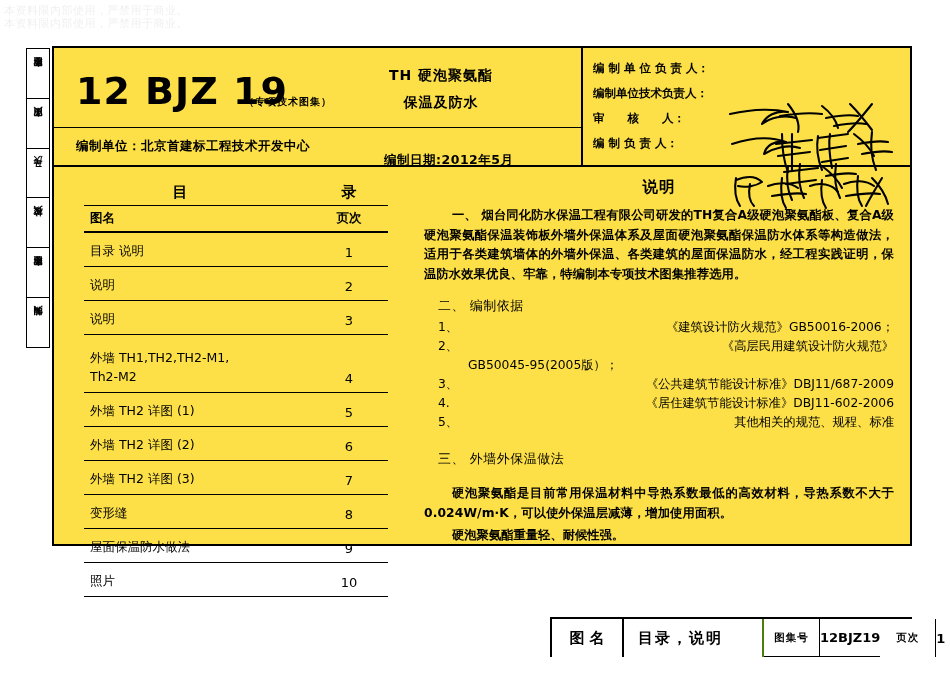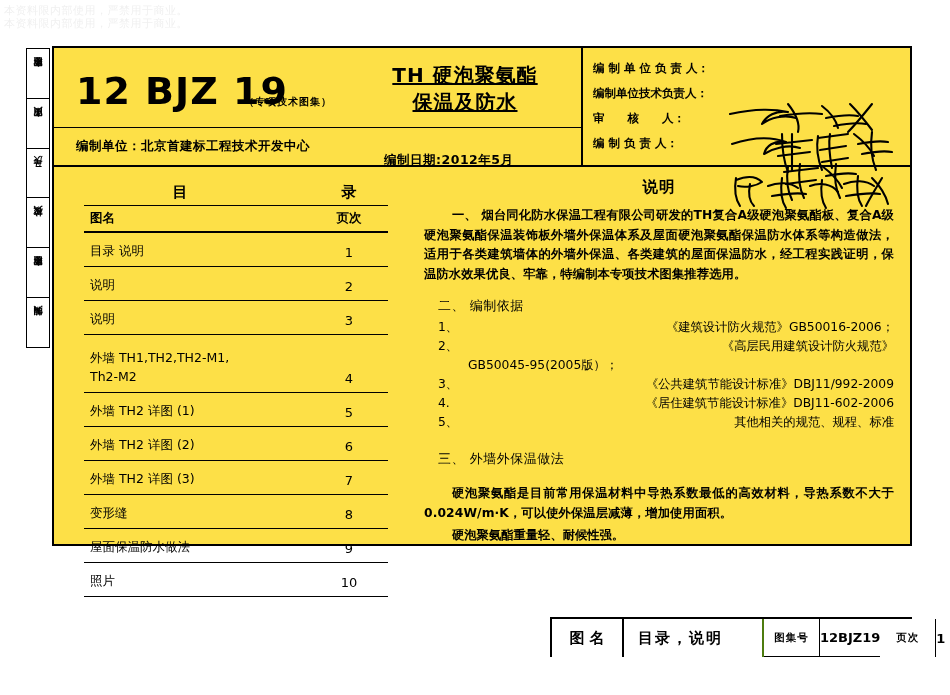--- a/index.html
+++ b/index.html
@@ -27,22 +27,22 @@
 
   
   #header{position:relative;height:119px;border-bottom:2.5px solid #000;
     box-sizing:border-box;}
   #hdr-left{position:absolute;left:0;top:0;width:529px;height:100%;
     border-right:2px solid #000;box-sizing:border-box;}
   #code{position:absolute;left:22px;top:21px;font-size:38px;font-weight:bold;
     letter-spacing:1px;font-family:"DejaVu Sans","Liberation Sans",sans-serif;}
   #code-sub{position:absolute;left:190px;top:47px;font-size:10px;font-weight:bold;
     letter-spacing:1px;}
-  #doc-title{position:absolute;left:296px;top:14px;width:230px;text-align:center;
-    font-size:20px;font-weight:bold;line-height:27px;letter-spacing:1px;text-decoration:underline;}
+  #doc-title{position:absolute;left:272px;top:14px;width:230px;text-align:center;
+    font-size:14px;font-weight:bold;line-height:27px;letter-spacing:1px;}
   #hdr-bottomrow{position:absolute;left:0;bottom:0;width:100%;height:38px;
     border-top:1.5px solid #000;box-sizing:border-box;}
   #unit{position:absolute;left:22px;top:10px;font-size:12.5px;font-weight:bold;
     letter-spacing:.5px;}
   #date{position:absolute;left:330px;top:24px;font-size:12.5px;font-weight:bold;
     letter-spacing:.5px;}
 
   #hdr-right{position:absolute;left:529px;top:0;right:0;height:100%;
     padding:8px 0 0 0;box-sizing:border-box;}
   .sigrow{height:25px;display:flex;align-items:center;}
@@ -292,21 +292,21 @@
         <div class="num">1、</div>
         <div class="txt">《建筑设计防火规范》GB50016-2006；</div>
       </div>
       <div class="li">
         <div class="num">2、</div>
         <div class="txt">《高层民用建筑设计防火规范》</div>
       </div>
       <div class="li2">GB50045-95(2005版）；</div>
       <div class="li">
         <div class="num">3、</div>
-        <div class="txt">《公共建筑节能设计标准》DBJ11/992-2009</div>
+        <div class="txt">《公共建筑节能设计标准》DBJ11/687-2009</div>
       </div>
       <div class="li">
         <div class="num">4.</div>
         <div class="txt">《居住建筑节能设计标准》DBJ11-602-2006</div>
       </div>
       <div class="li">
         <div class="num">5、</div>
         <div class="txt">其他相关的规范、规程、标准</div>
       </div>
 

